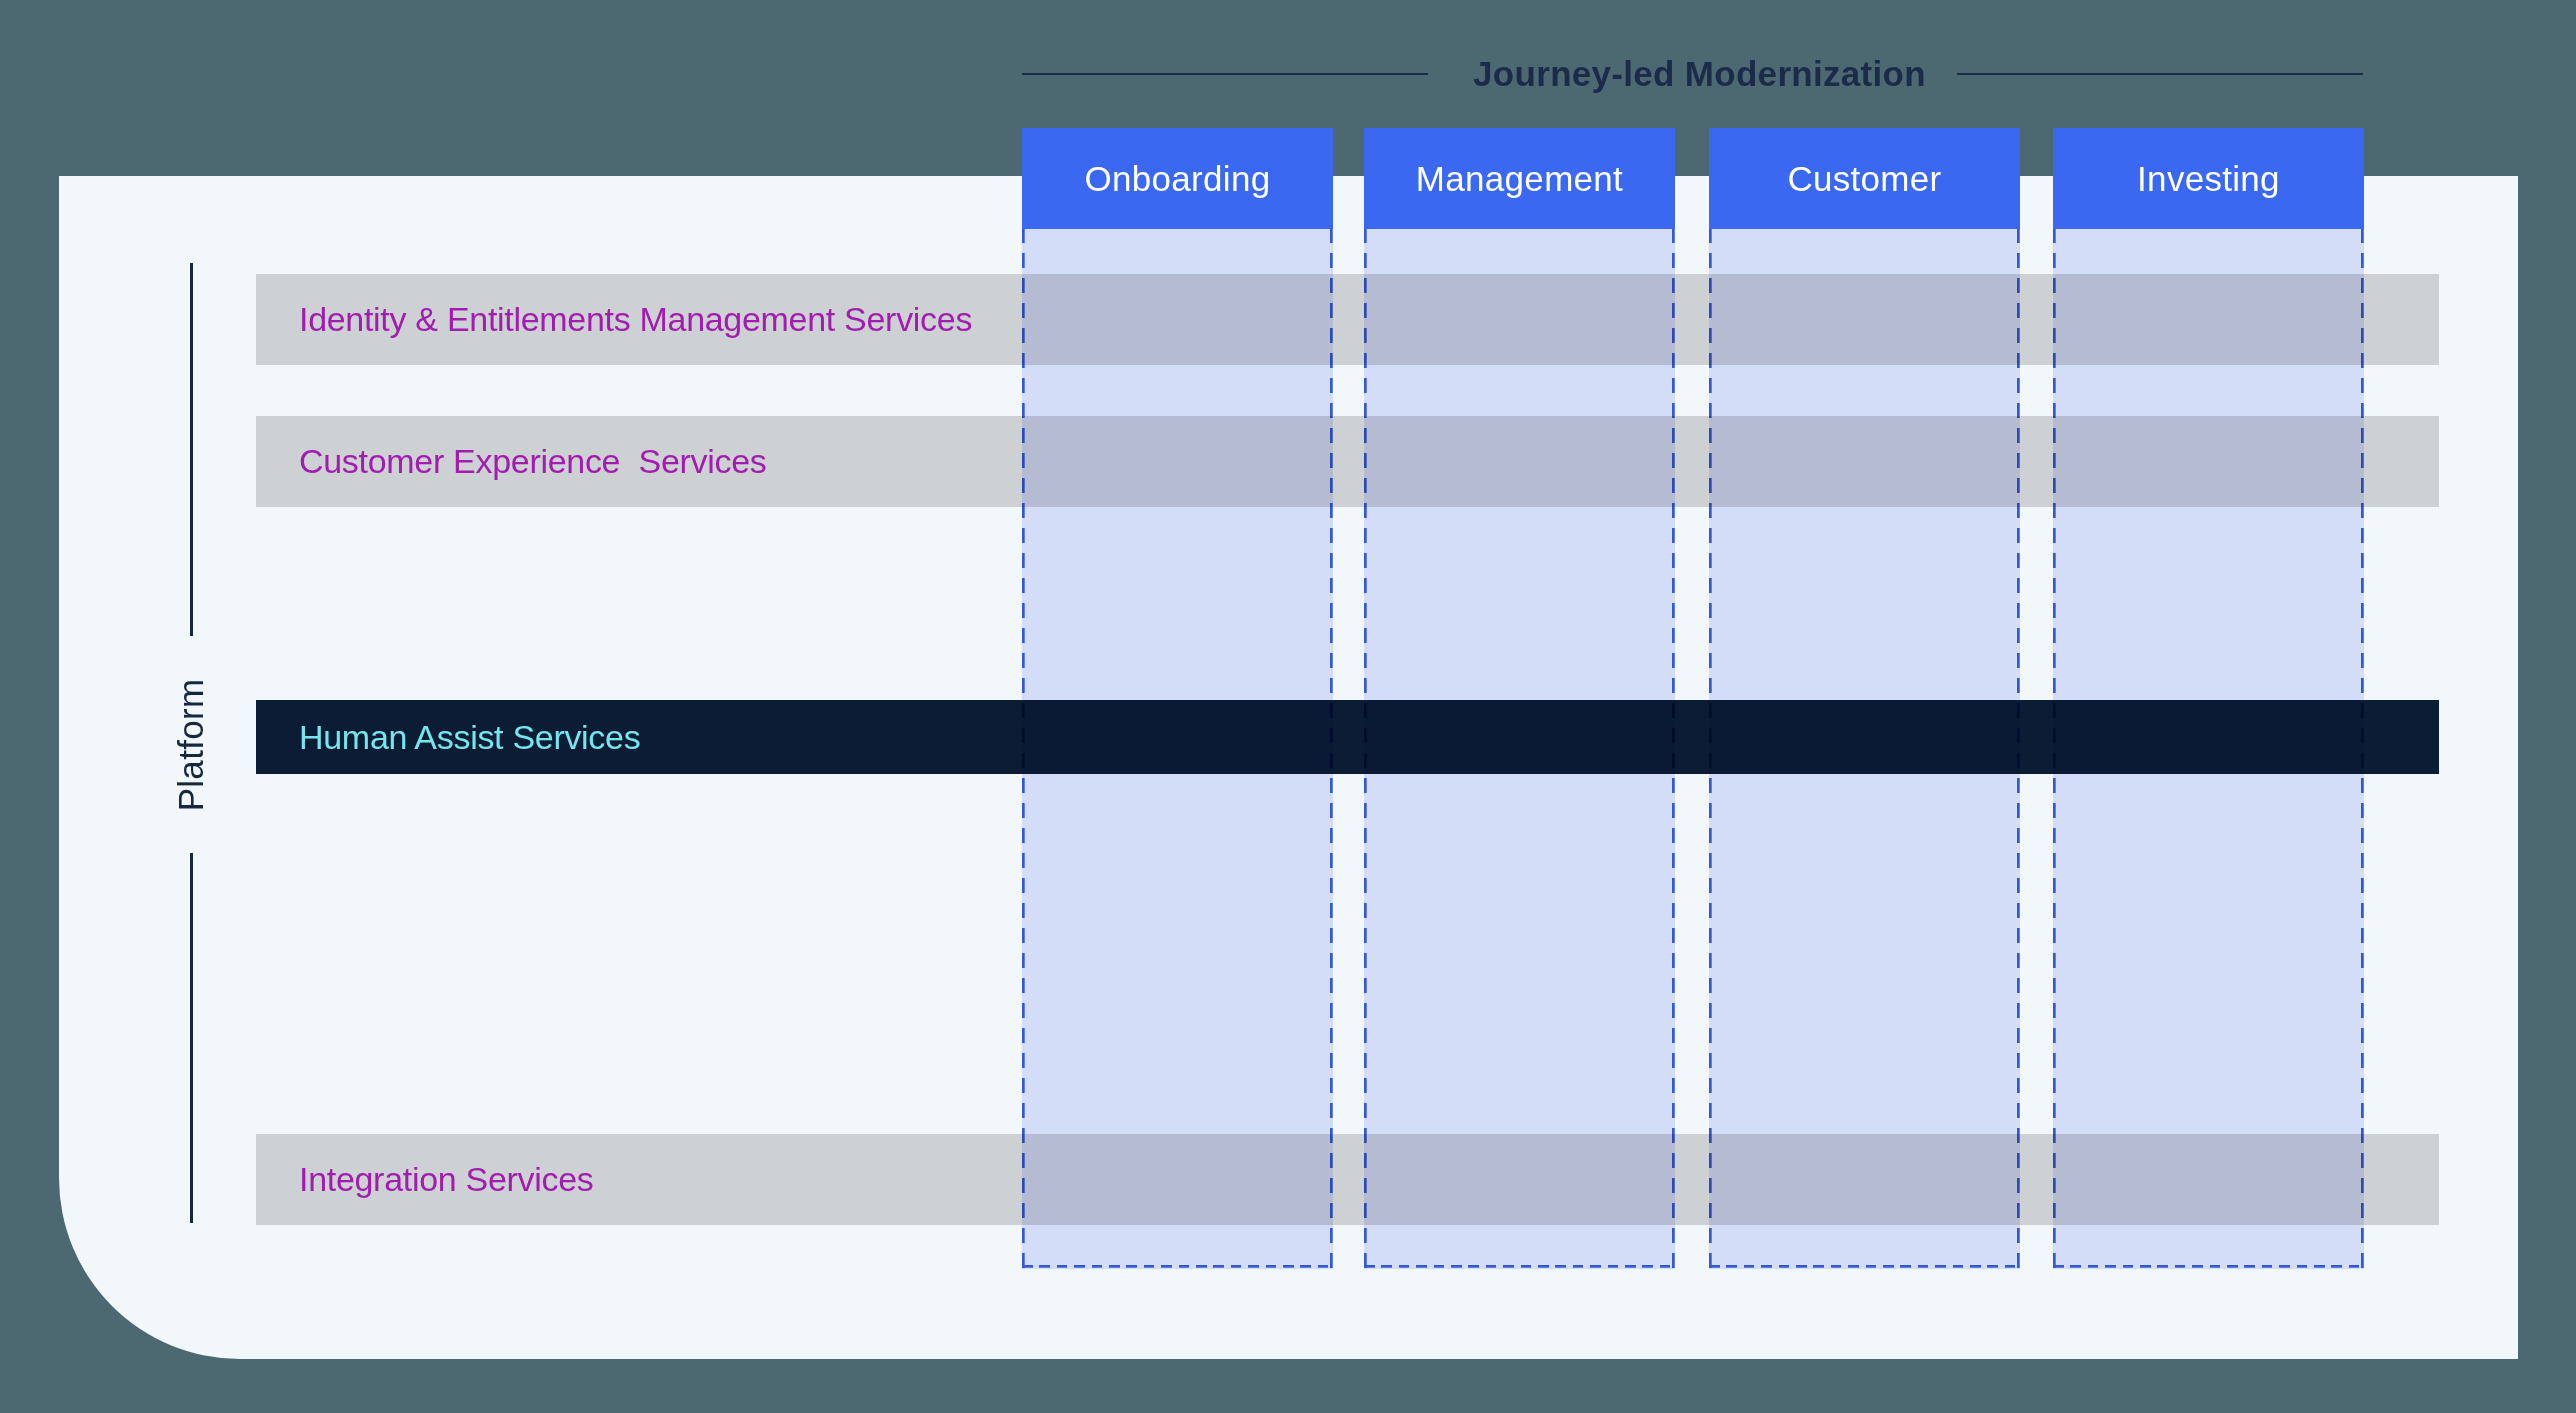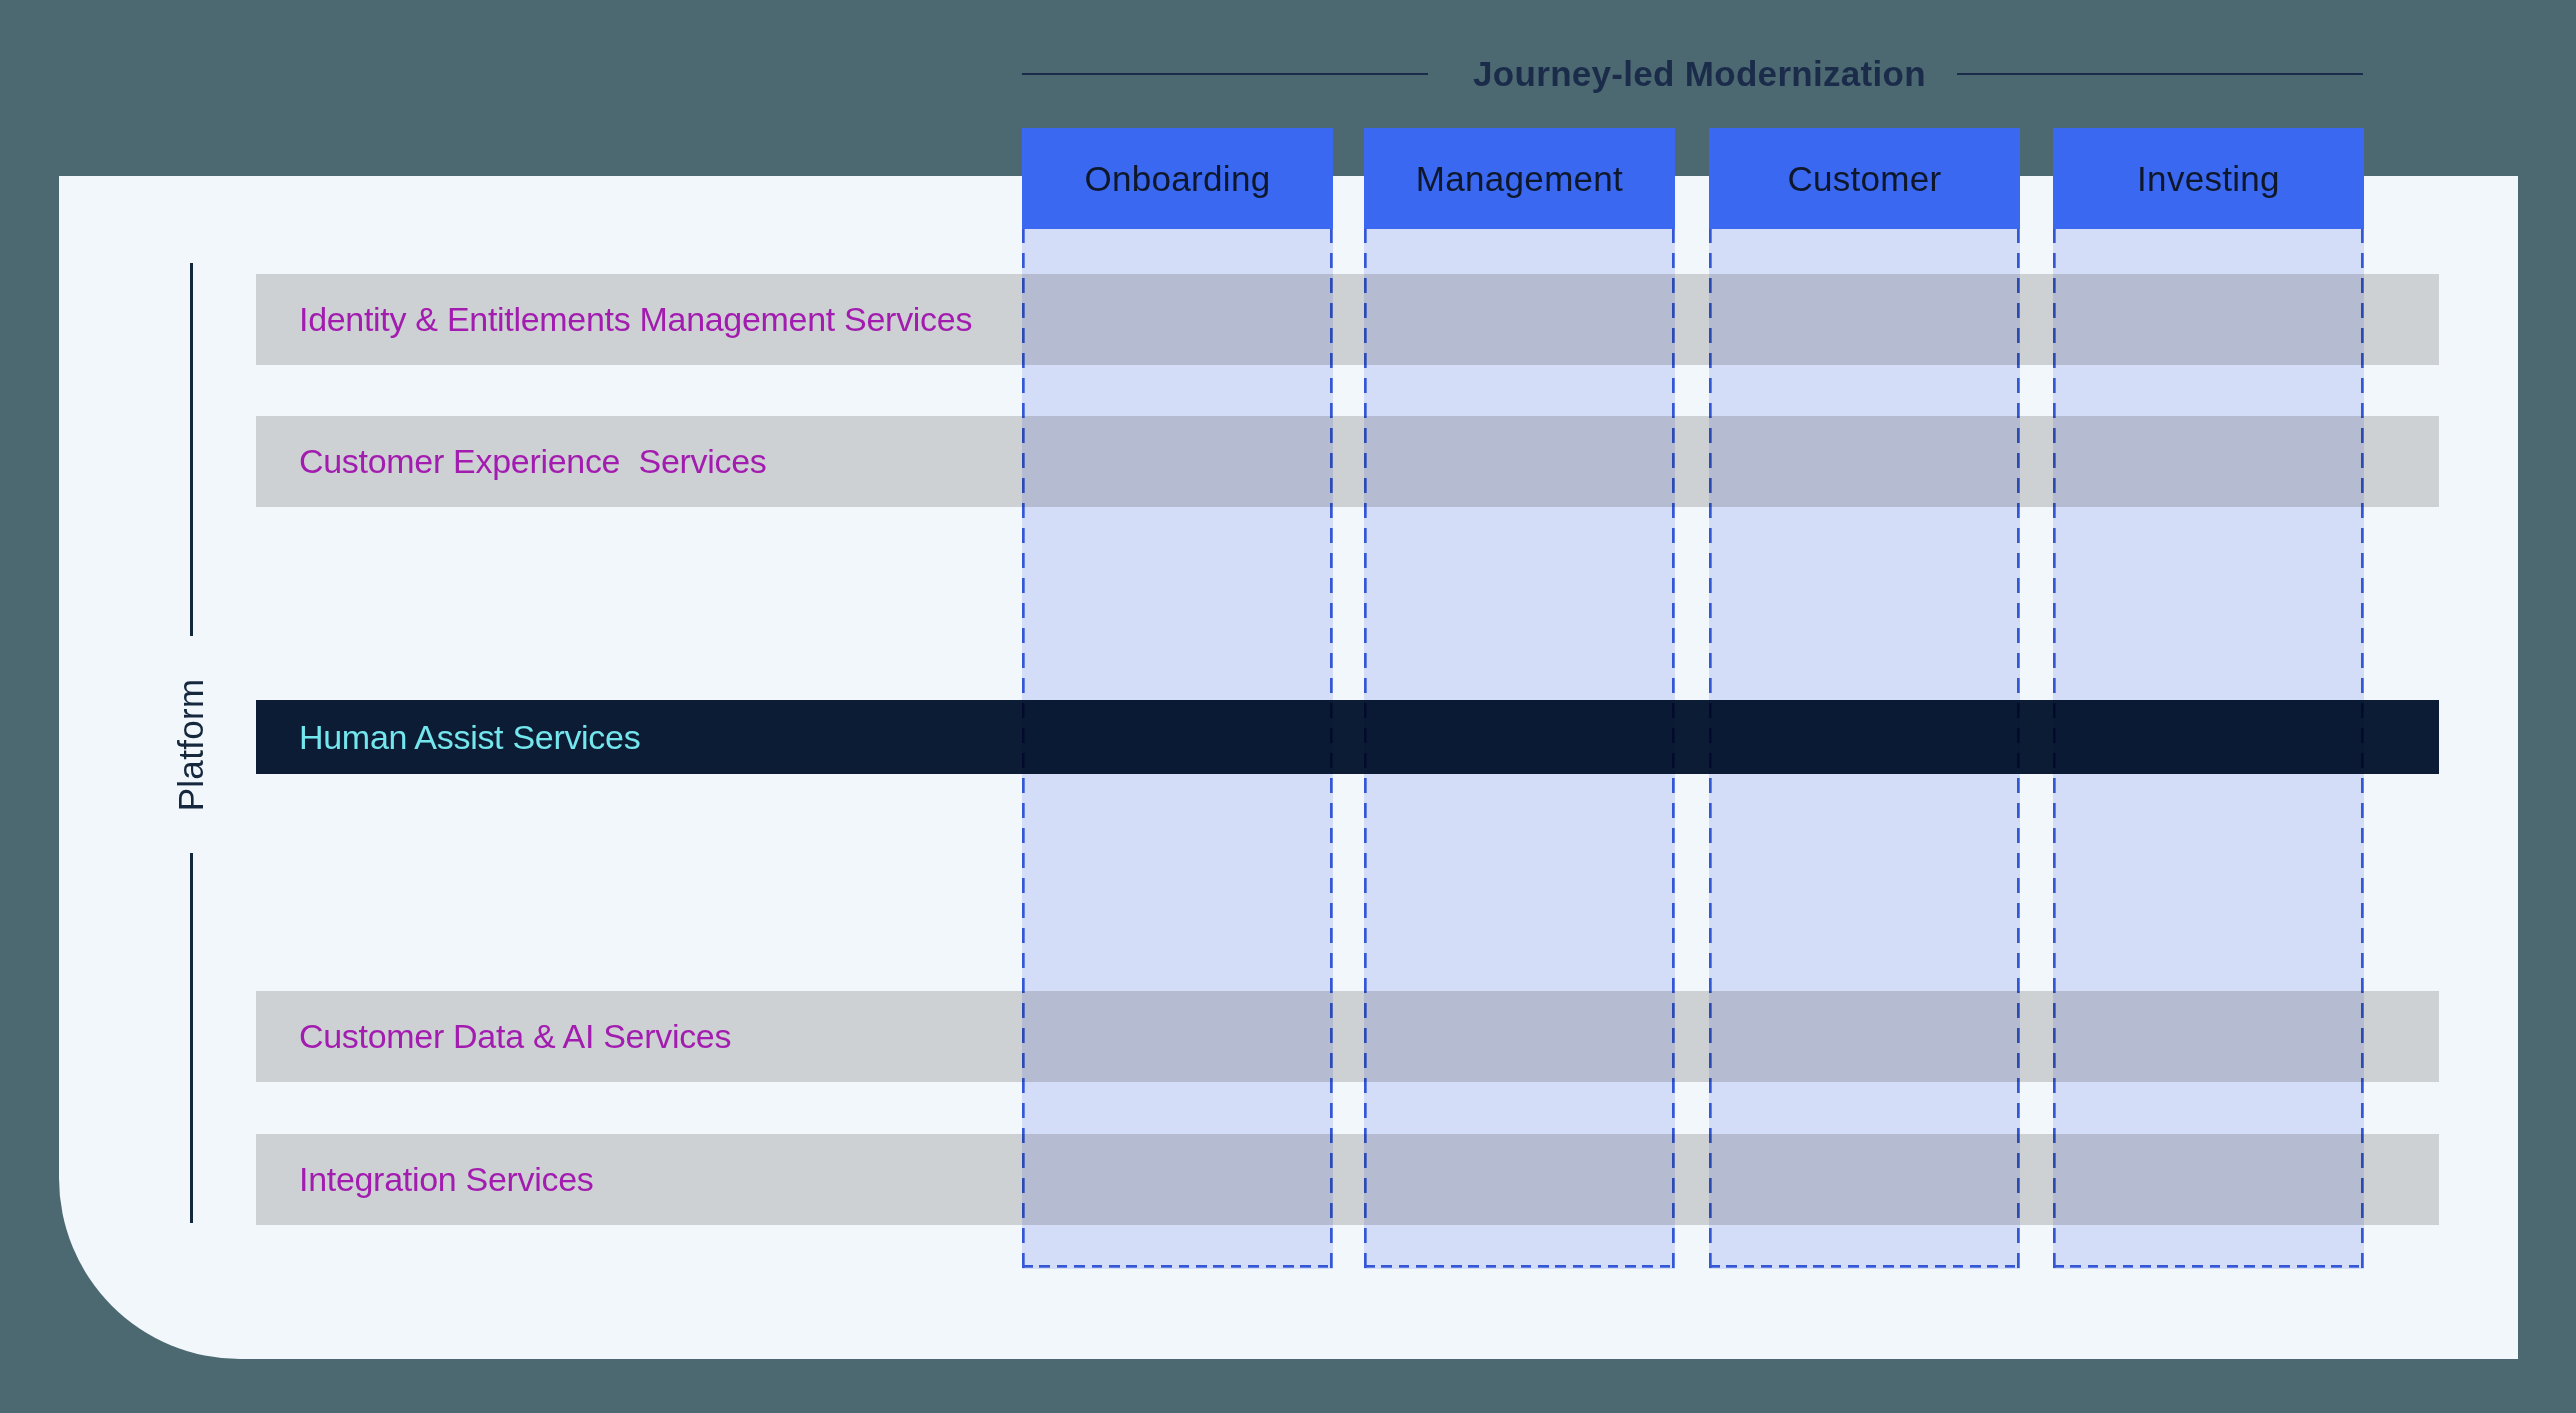--- a/index.html
+++ b/index.html
@@ -60,21 +60,21 @@
       repeating-linear-gradient(to right,#3E64DC 0 10.7px,transparent 10.7px 17.4px);
     background-size:2.7px 100%,2.7px 100%,100% 2.7px,100% 2.7px;
     background-position:left top,right top,left top,left bottom;
     background-repeat:no-repeat;
     mix-blend-mode:multiply;
   }
   .col-header{
     position:absolute;top:128px;width:311px;height:101px;
     background:#3A68F0;display:flex;align-items:center;justify-content:center;
   }
-  .col-header span{font-size:35px;color:#0f172a;letter-spacing:0.3px;}
+  .col-header span{font-size:35px;color:#ffffff;letter-spacing:0.3px;}
 </style>
 </head>
 <body>
 
 <div class="stage">
 
   <div class="panel"></div>
 
   <div class="title-group">
     <span class="title-rule"></span>
@@ -87,23 +87,20 @@
   <span class="axis-line bottom"></span>
 
   <div class="row r1">
     <span>Identity &amp; Entitlements Management Services</span>
   </div>
   <div class="row r2">
     <span>Customer Experience  Services</span>
   </div>
   <div class="row r4">
     <span>Human Assist Services</span>
-  </div>
-  <div class="row r6">
-    <span>Customer Data &amp; AI Services</span>
   </div>
   <div class="row r7">
     <span>Integration Services</span>
   </div>
 
   <div class="col-fill c1"></div>
   <div class="col-fill c2"></div>
   <div class="col-fill c3"></div>
   <div class="col-fill c4"></div>
 

